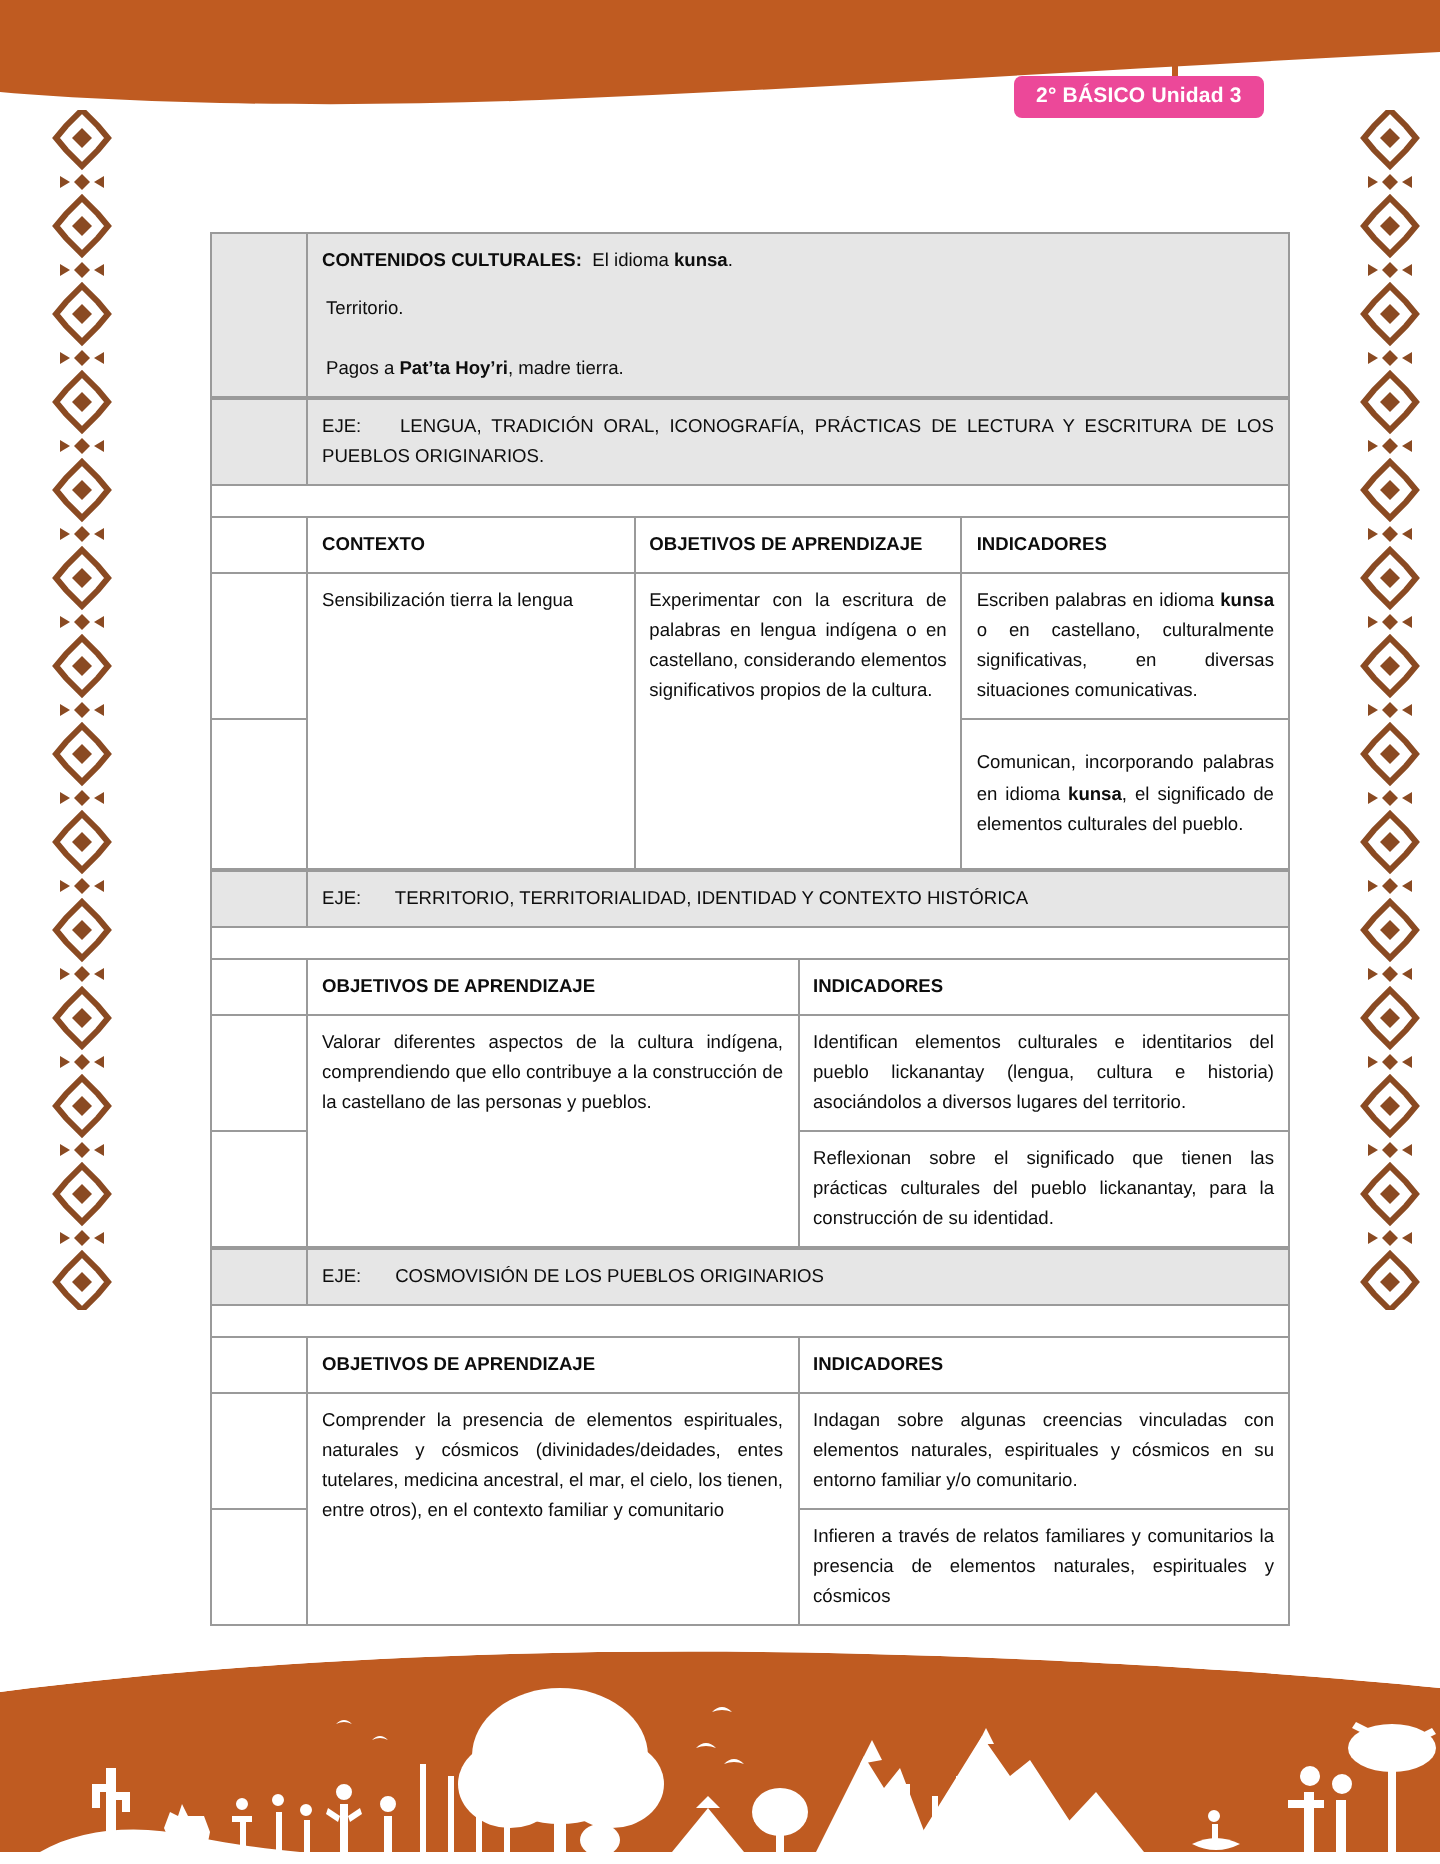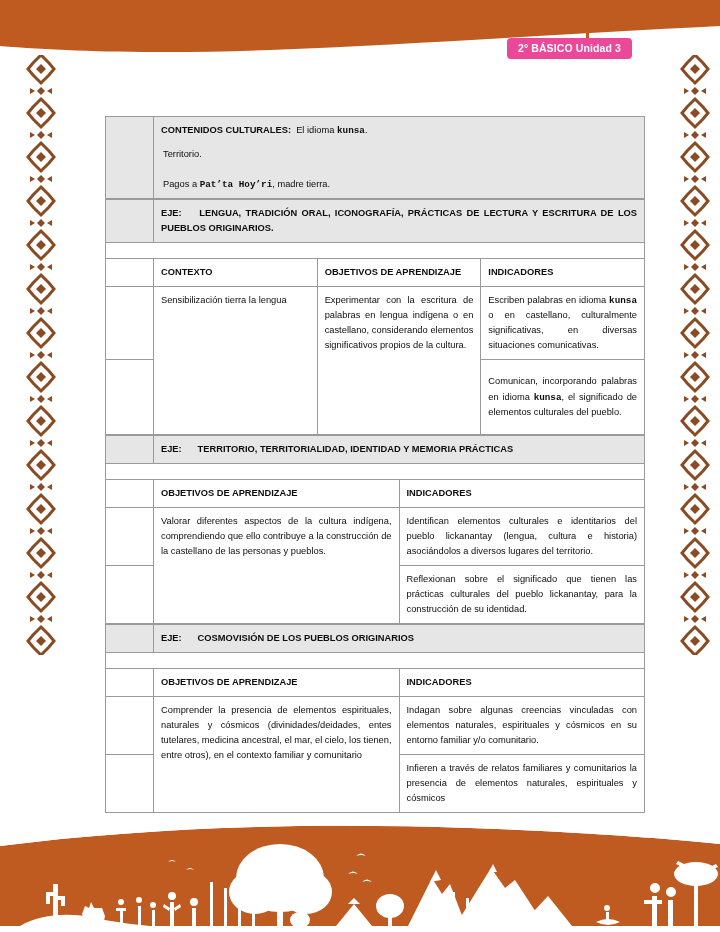--- a/index.html
+++ b/index.html
@@ -46,28 +46,28 @@
     vertical-align:top;
     padding:6px 7px 6px 7px;
     font-size:9.3px;
     line-height:1.62;
     color:#0d0d0d;
     text-align:justify;
     text-justify:inter-word;
   }
   .col-gutter{width:33px;}
   .shade{background:#e6e6e6;}
-  b{font-weight:700;font-family:Liberation Mono, monospace;}
+  b{font-weight:700;}
 
   .cc-label{font-weight:700;}
   .cc-line{margin:0 0 9px 0;}
   .cc-line:last-child{margin-bottom:0;margin-top:15px;}
   .cc-body{padding-left:2px;}
 
-  .eje{font-weight:700;font-size:9.3px;line-height:1.6;text-align:left;}
+  .eje{font-weight:400;font-size:9.3px;line-height:1.6;text-align:left;}
   .eje .kw{display:inline-block;min-width:34px;}
   .colhead{font-weight:700;text-align:left;}
   .nojust{text-align:left;}
   .spacer-row td{border:none;height:3px;padding:0;}
 </style>
 </head>
 <body>
 
 <div class="page">
 
@@ -176,21 +176,21 @@
       </tr>
     </tbody>
       </table>
 
     <table class="sheet">
       <tbody>
           <tr>
         <td class="col-gutter shade"></td>
         <td class="shade eje" colspan="2">
           <span class="kw">EJE:</span>
-          <span>TERRITORIO, TERRITORIALIDAD, IDENTIDAD Y MEMORIA PRÁCTICAS</span>
+          <span>TERRITORIO, TERRITORIALIDAD, IDENTIDAD Y CONTEXTO HISTÓRICA</span>
         </td>
       </tr>
       <tr class="spacer-row">
             <td colspan="3"></td>
           </tr>
       <tr>
         <td class="col-gutter"></td>
         <td class="colhead" style="width:282px">OBJETIVOS DE APRENDIZAJE</td>
         <td class="colhead">INDICADORES</td>
       </tr>

